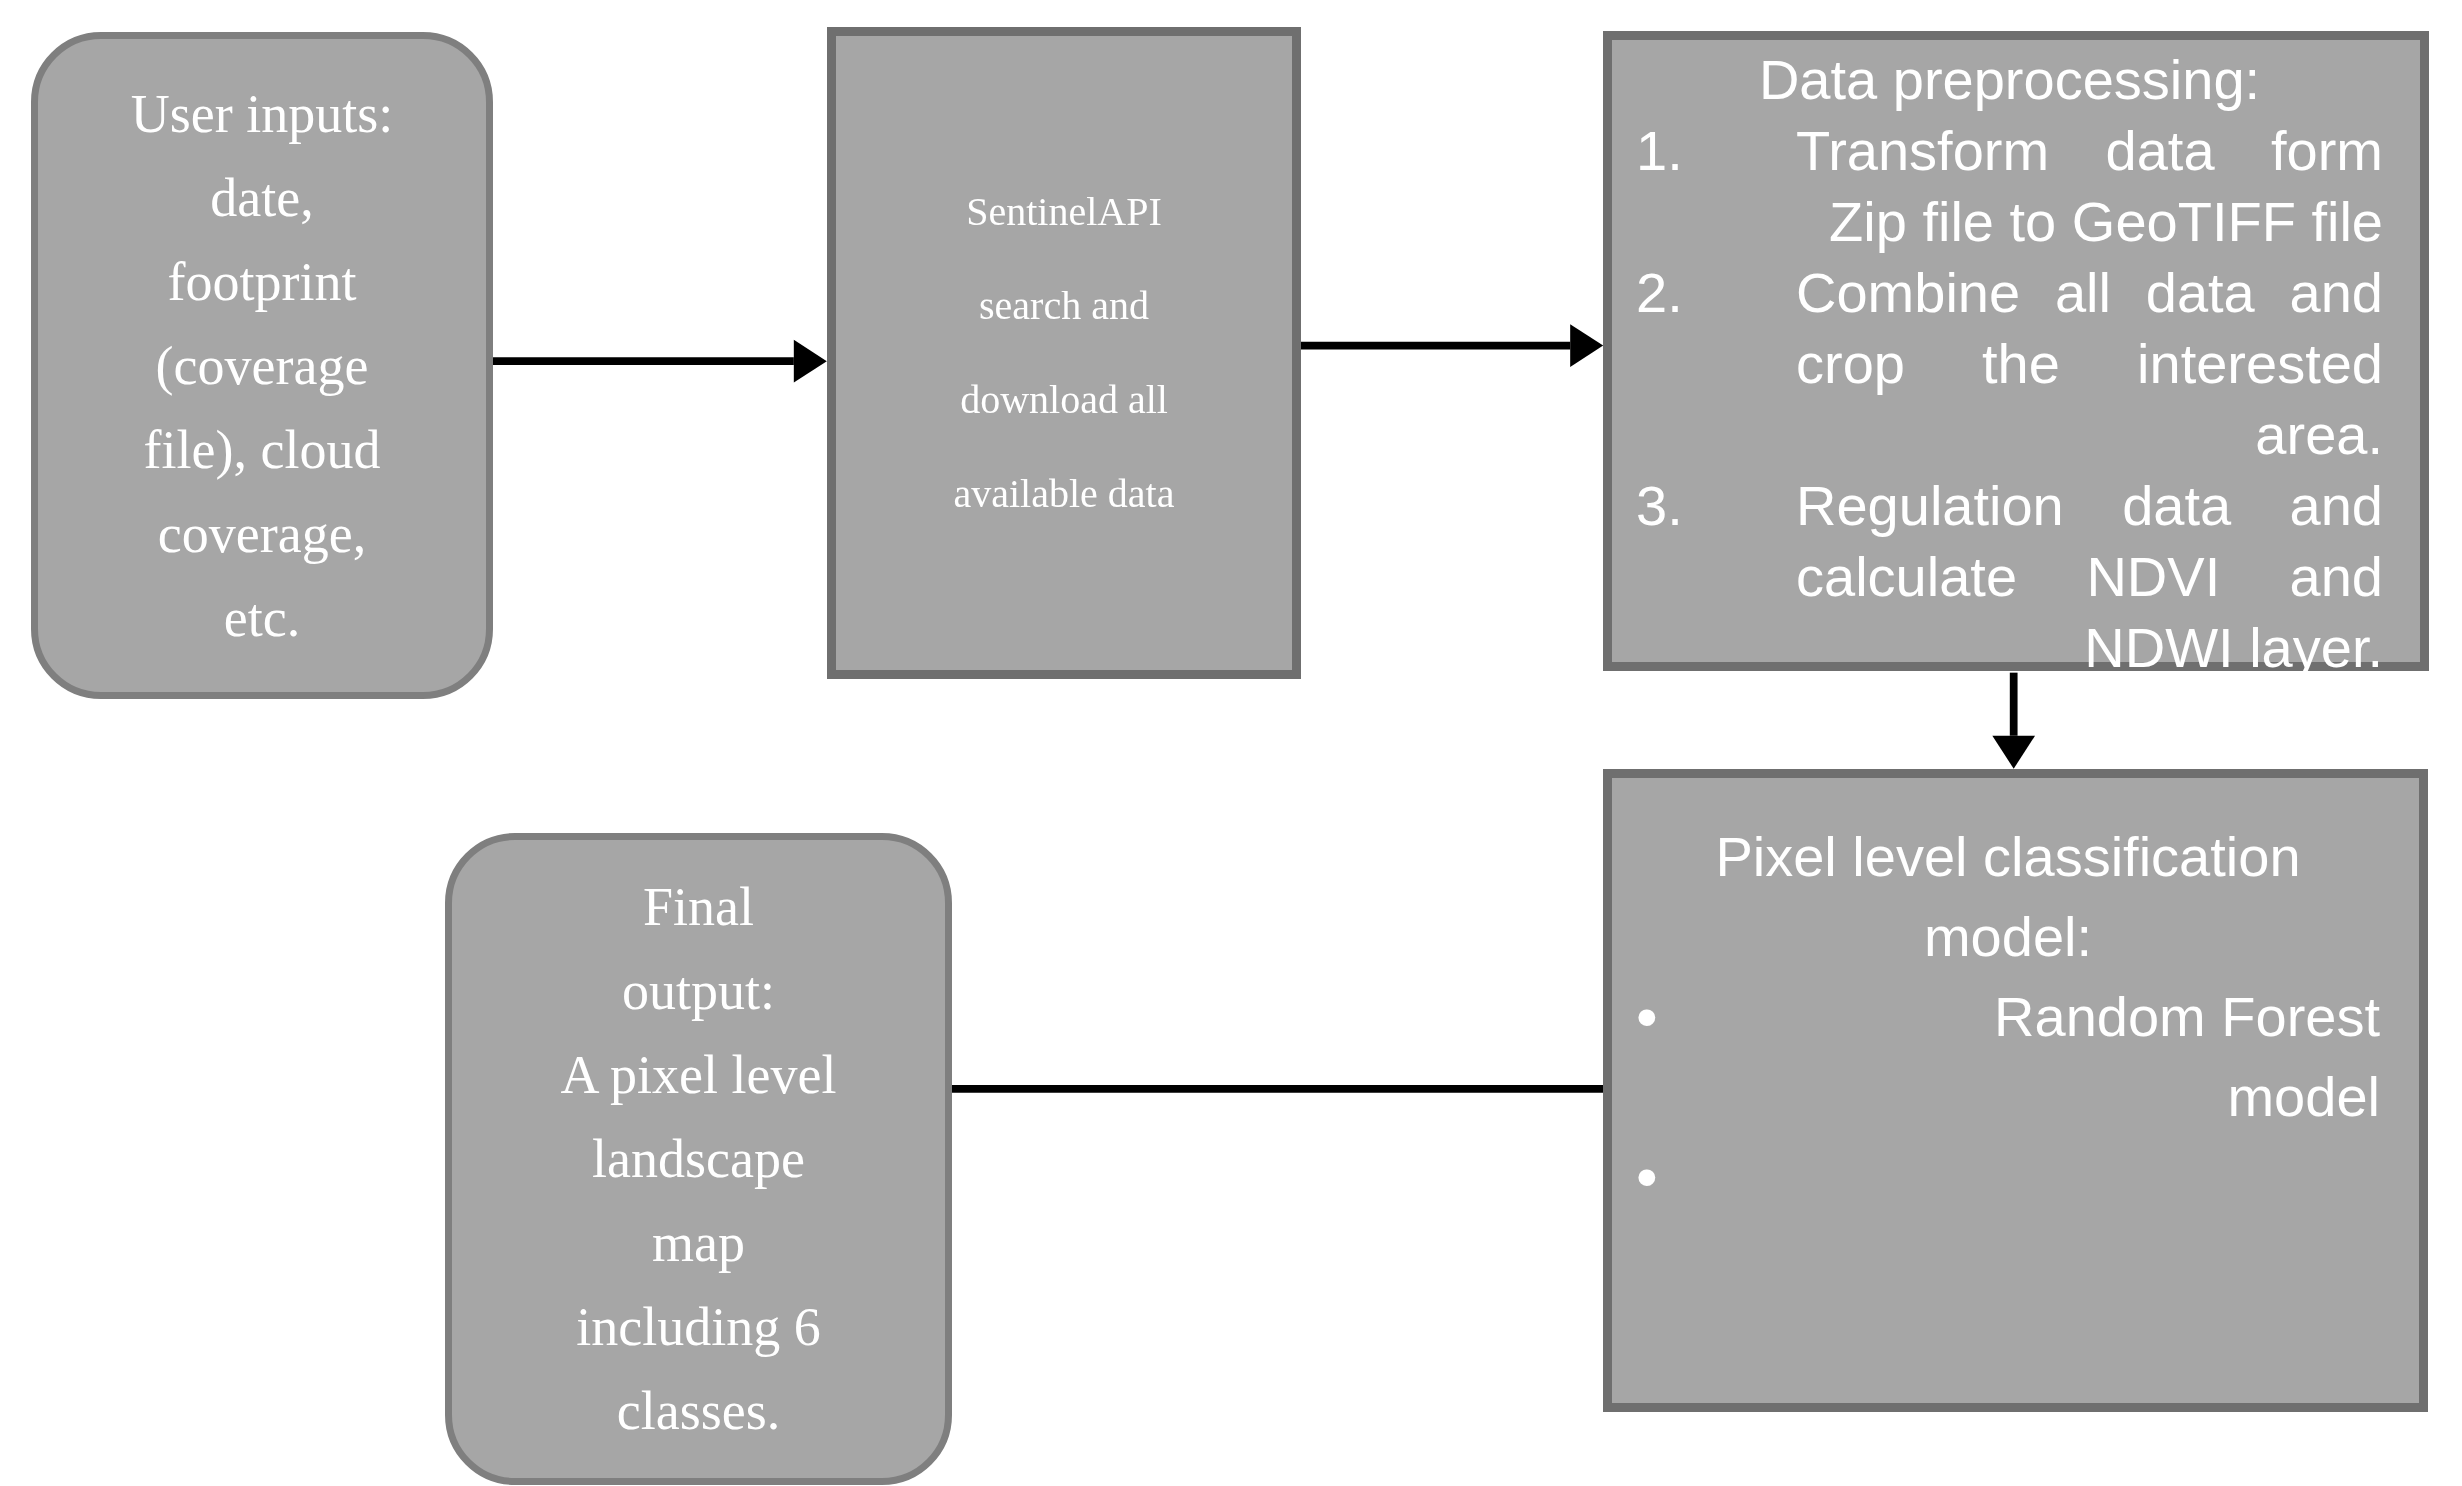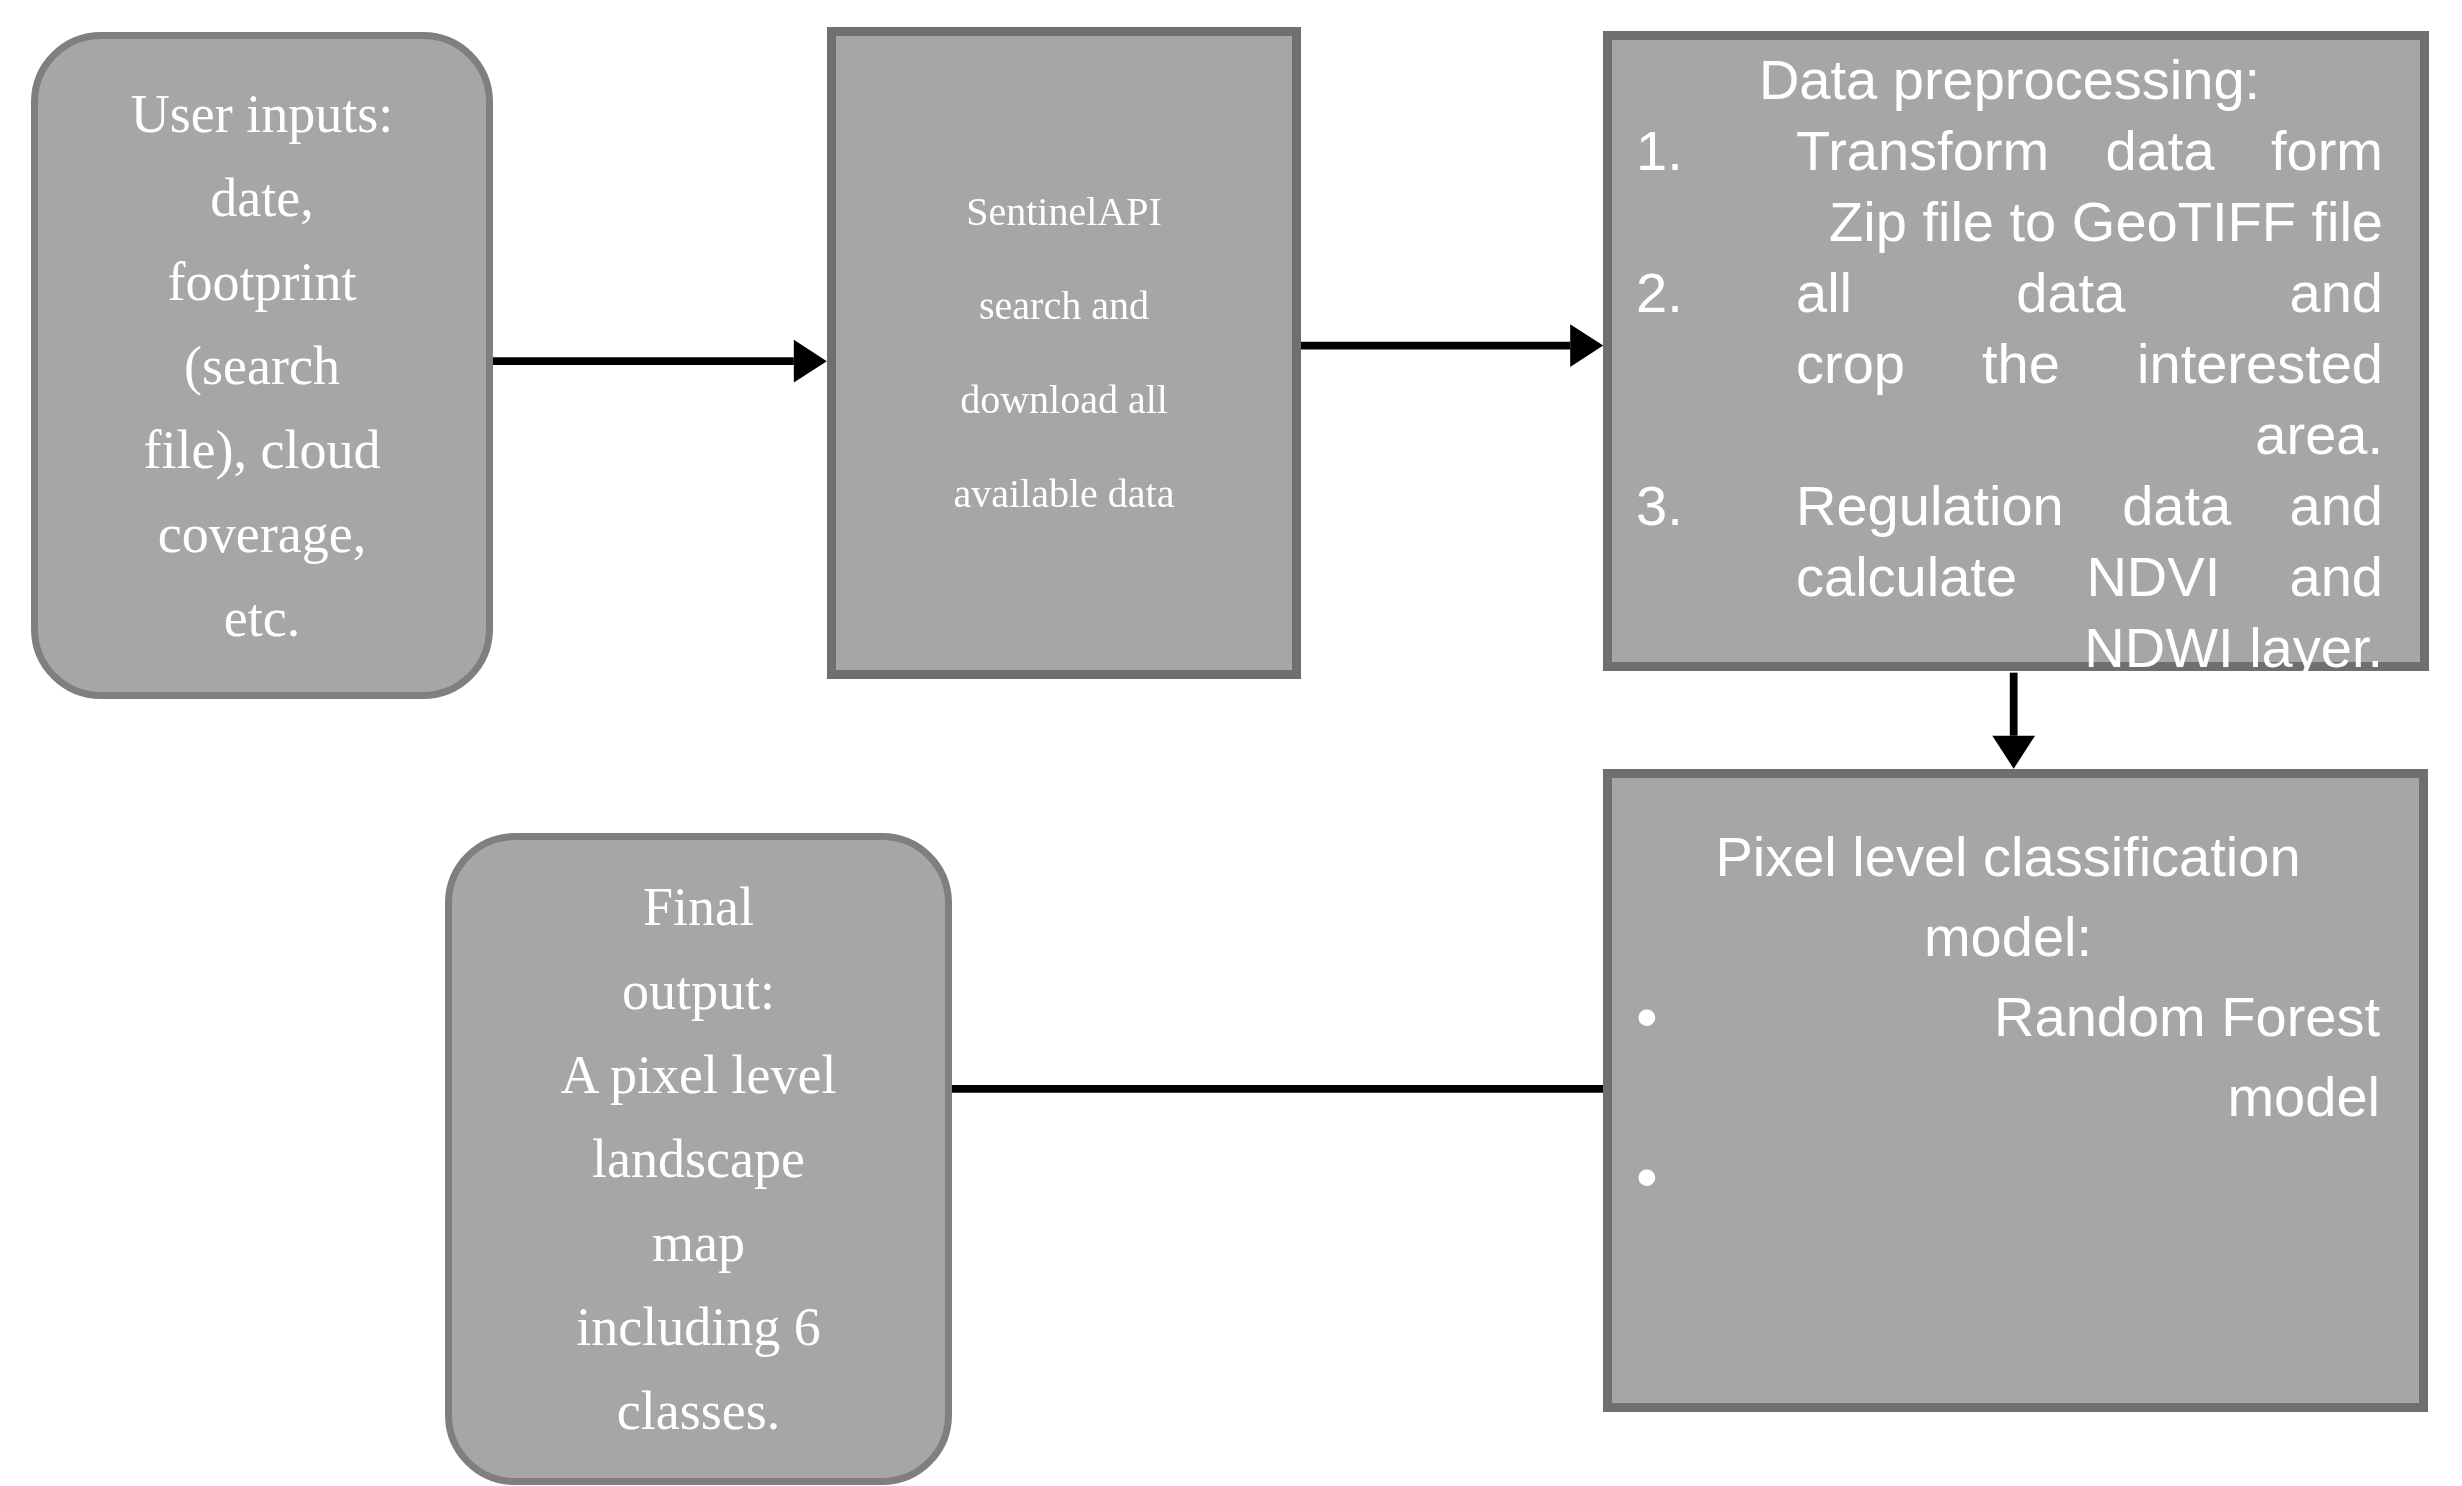--- a/index.html
+++ b/index.html
@@ -98,21 +98,21 @@
     <g>
       <line x1="1652" y1="1122" x2="976" y2="1122"></line>
       <polygon points="976,1100 976,1144 942,1122"></polygon>
     </g>
   </svg>
 
   <div class="node rounded center-text" id="node-user-inputs">
     <div class="line">User inputs:</div>
     <div class="line">date,</div>
     <div class="line">footprint</div>
-    <div class="line">(search</div>
+    <div class="line">(coverage</div>
     <div class="line">file), cloud</div>
     <div class="line">coverage,</div>
     <div class="line">etc.</div>
   </div>
 
   <div class="node rect center-text" id="node-sentinel-api">
     <div class="line">SentinelAPI</div>
     <div class="line">search and</div>
     <div class="line">download all</div>
     <div class="line">available data</div>
@@ -130,20 +130,21 @@
             <span>form</span>
           </div>
         <div class="lline">Zip file to GeoTIFF file</div>
       </div>
     </div>
 
     <div class="li">
       <div class="marker">2.</div>
       <div class="li-lines">
         <div class="jline">
+            <span>Combine</span>
             <span>all</span>
             <span>data</span>
             <span>and</span>
           </div>
         <div class="jline">
             <span>crop</span>
             <span>the</span>
             <span>interested</span>
           </div>
         <div class="lline">area.</div>

